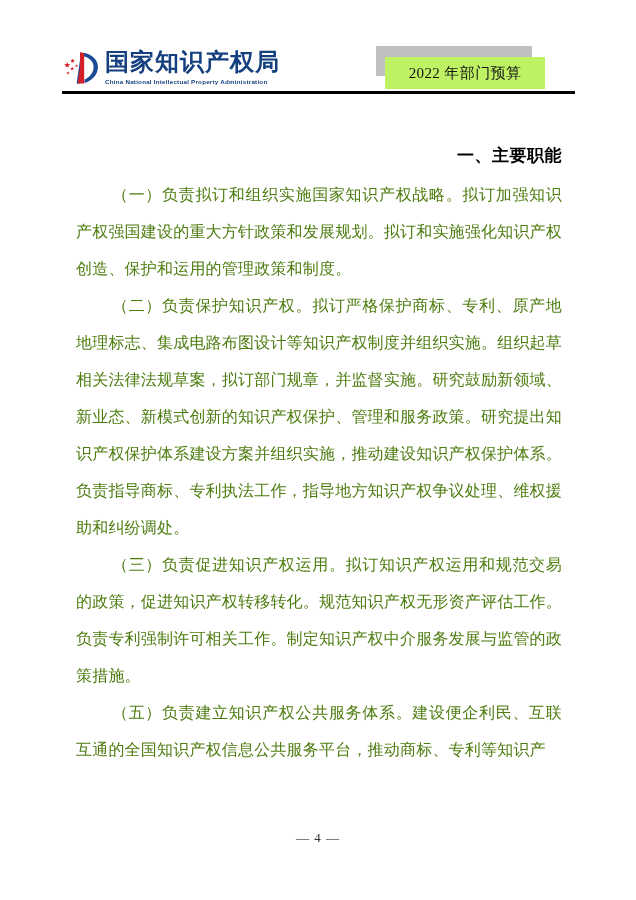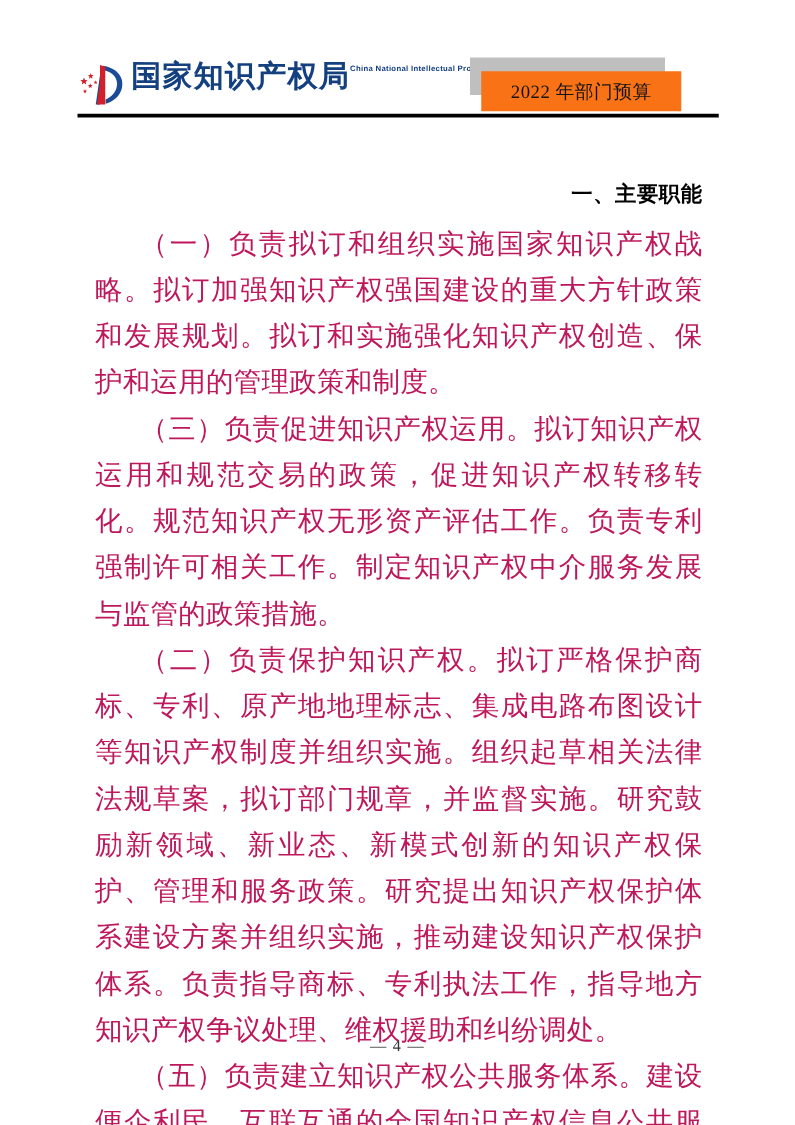--- a/index.html
+++ b/index.html
@@ -37,21 +37,21 @@
   }
   .logo-mark {
     width: 38px;
     height: 40px;
     position: relative;
     flex: 0 0 auto;
     margin-right: 3px;
   }
   .logo-text-col {
     display: flex;
-    flex-direction: row;
+    flex-direction: column;
     justify-content: flex-start;
     padding-top: 1px;
   }
   .logo-cn {
     font-family: "Liberation Sans", "DejaVu Sans", sans-serif;
     font-size: 24px;
     font-weight: bold;
     letter-spacing: 1px;
     color: #14407f;
     line-height: 26px;
@@ -82,21 +82,21 @@
     width: 156px;
     height: 30px;
     background: #bfbfbf;
   }
   .hdr-badge {
     position: absolute;
     left: 9px;
     top: 11px;
     width: 160px;
     height: 32px;
-    background: #f97316;
+    background: #bef264;
     display: flex;
     align-items: center;
     justify-content: center;
   }
   .hdr-badge-text {
     font-family: "Liberation Serif", "DejaVu Serif", serif;
     font-size: 15px;
     color: #141414;
     letter-spacing: 0.4px;
     white-space: nowrap;
@@ -124,22 +124,22 @@
     font-weight: bold;
     color: #000000;
     letter-spacing: 0.5px;
     margin: 0 0 6px 0;
     padding-left: 22px;
     line-height: 28px;
     text-align: right;
   }
   .para {
     font-family: Liberation Sans, sans-serif;
-    font-size: 22px;
-    color: #be185d;
+    font-size: 16px;
+    color: #4d7c0f;
     line-height: 37px;
     margin: 0;
     text-align: justify;
     text-justify: inter-ideograph;
     text-indent: 36px;
     letter-spacing: 0.2px;
   }
 
   
   .footer {
@@ -194,22 +194,22 @@
         <span class="hdr-badge-text">2022 年部门预算</span>
       </div>
     </div>
 
     <div class="header-rule"></div>
   </div>
 
   <div class="content">
     <h2 class="section-heading">一、主要职能</h2>
     <p class="para">（一）负责拟订和组织实施国家知识产权战略。拟订加强知识产权强国建设的重大方针政策和发展规划。拟订和实施强化知识产权创造、保护和运用的管理政策和制度。</p>
+    <p class="para">（二）负责保护知识产权。拟订严格保护商标、专利、原产地地理标志、集成电路布图设计等知识产权制度并组织实施。组织起草相关法律法规草案，拟订部门规章，并监督实施。研究鼓励新领域、新业态、新模式创新的知识产权保护、管理和服务政策。研究提出知识产权保护体系建设方案并组织实施，推动建设知识产权保护体系。负责指导商标、专利执法工作，指导地方知识产权争议处理、维权援助和纠纷调处。</p>
     <p class="para">（三）负责促进知识产权运用。拟订知识产权运用和规范交易的政策，促进知识产权转移转化。规范知识产权无形资产评估工作。负责专利强制许可相关工作。制定知识产权中介服务发展与监管的政策措施。</p>
-    <p class="para">（二）负责保护知识产权。拟订严格保护商标、专利、原产地地理标志、集成电路布图设计等知识产权制度并组织实施。组织起草相关法律法规草案，拟订部门规章，并监督实施。研究鼓励新领域、新业态、新模式创新的知识产权保护、管理和服务政策。研究提出知识产权保护体系建设方案并组织实施，推动建设知识产权保护体系。负责指导商标、专利执法工作，指导地方知识产权争议处理、维权援助和纠纷调处。</p>
     <p class="para">（五）负责建立知识产权公共服务体系。建设便企利民、互联互通的全国知识产权信息公共服务平台，推动商标、专利等知识产</p>
   </div>
 
   <div class="footer">
     <span class="page-number">— 4 —</span>
   </div>
 
 </div>
 
 </body></html>

